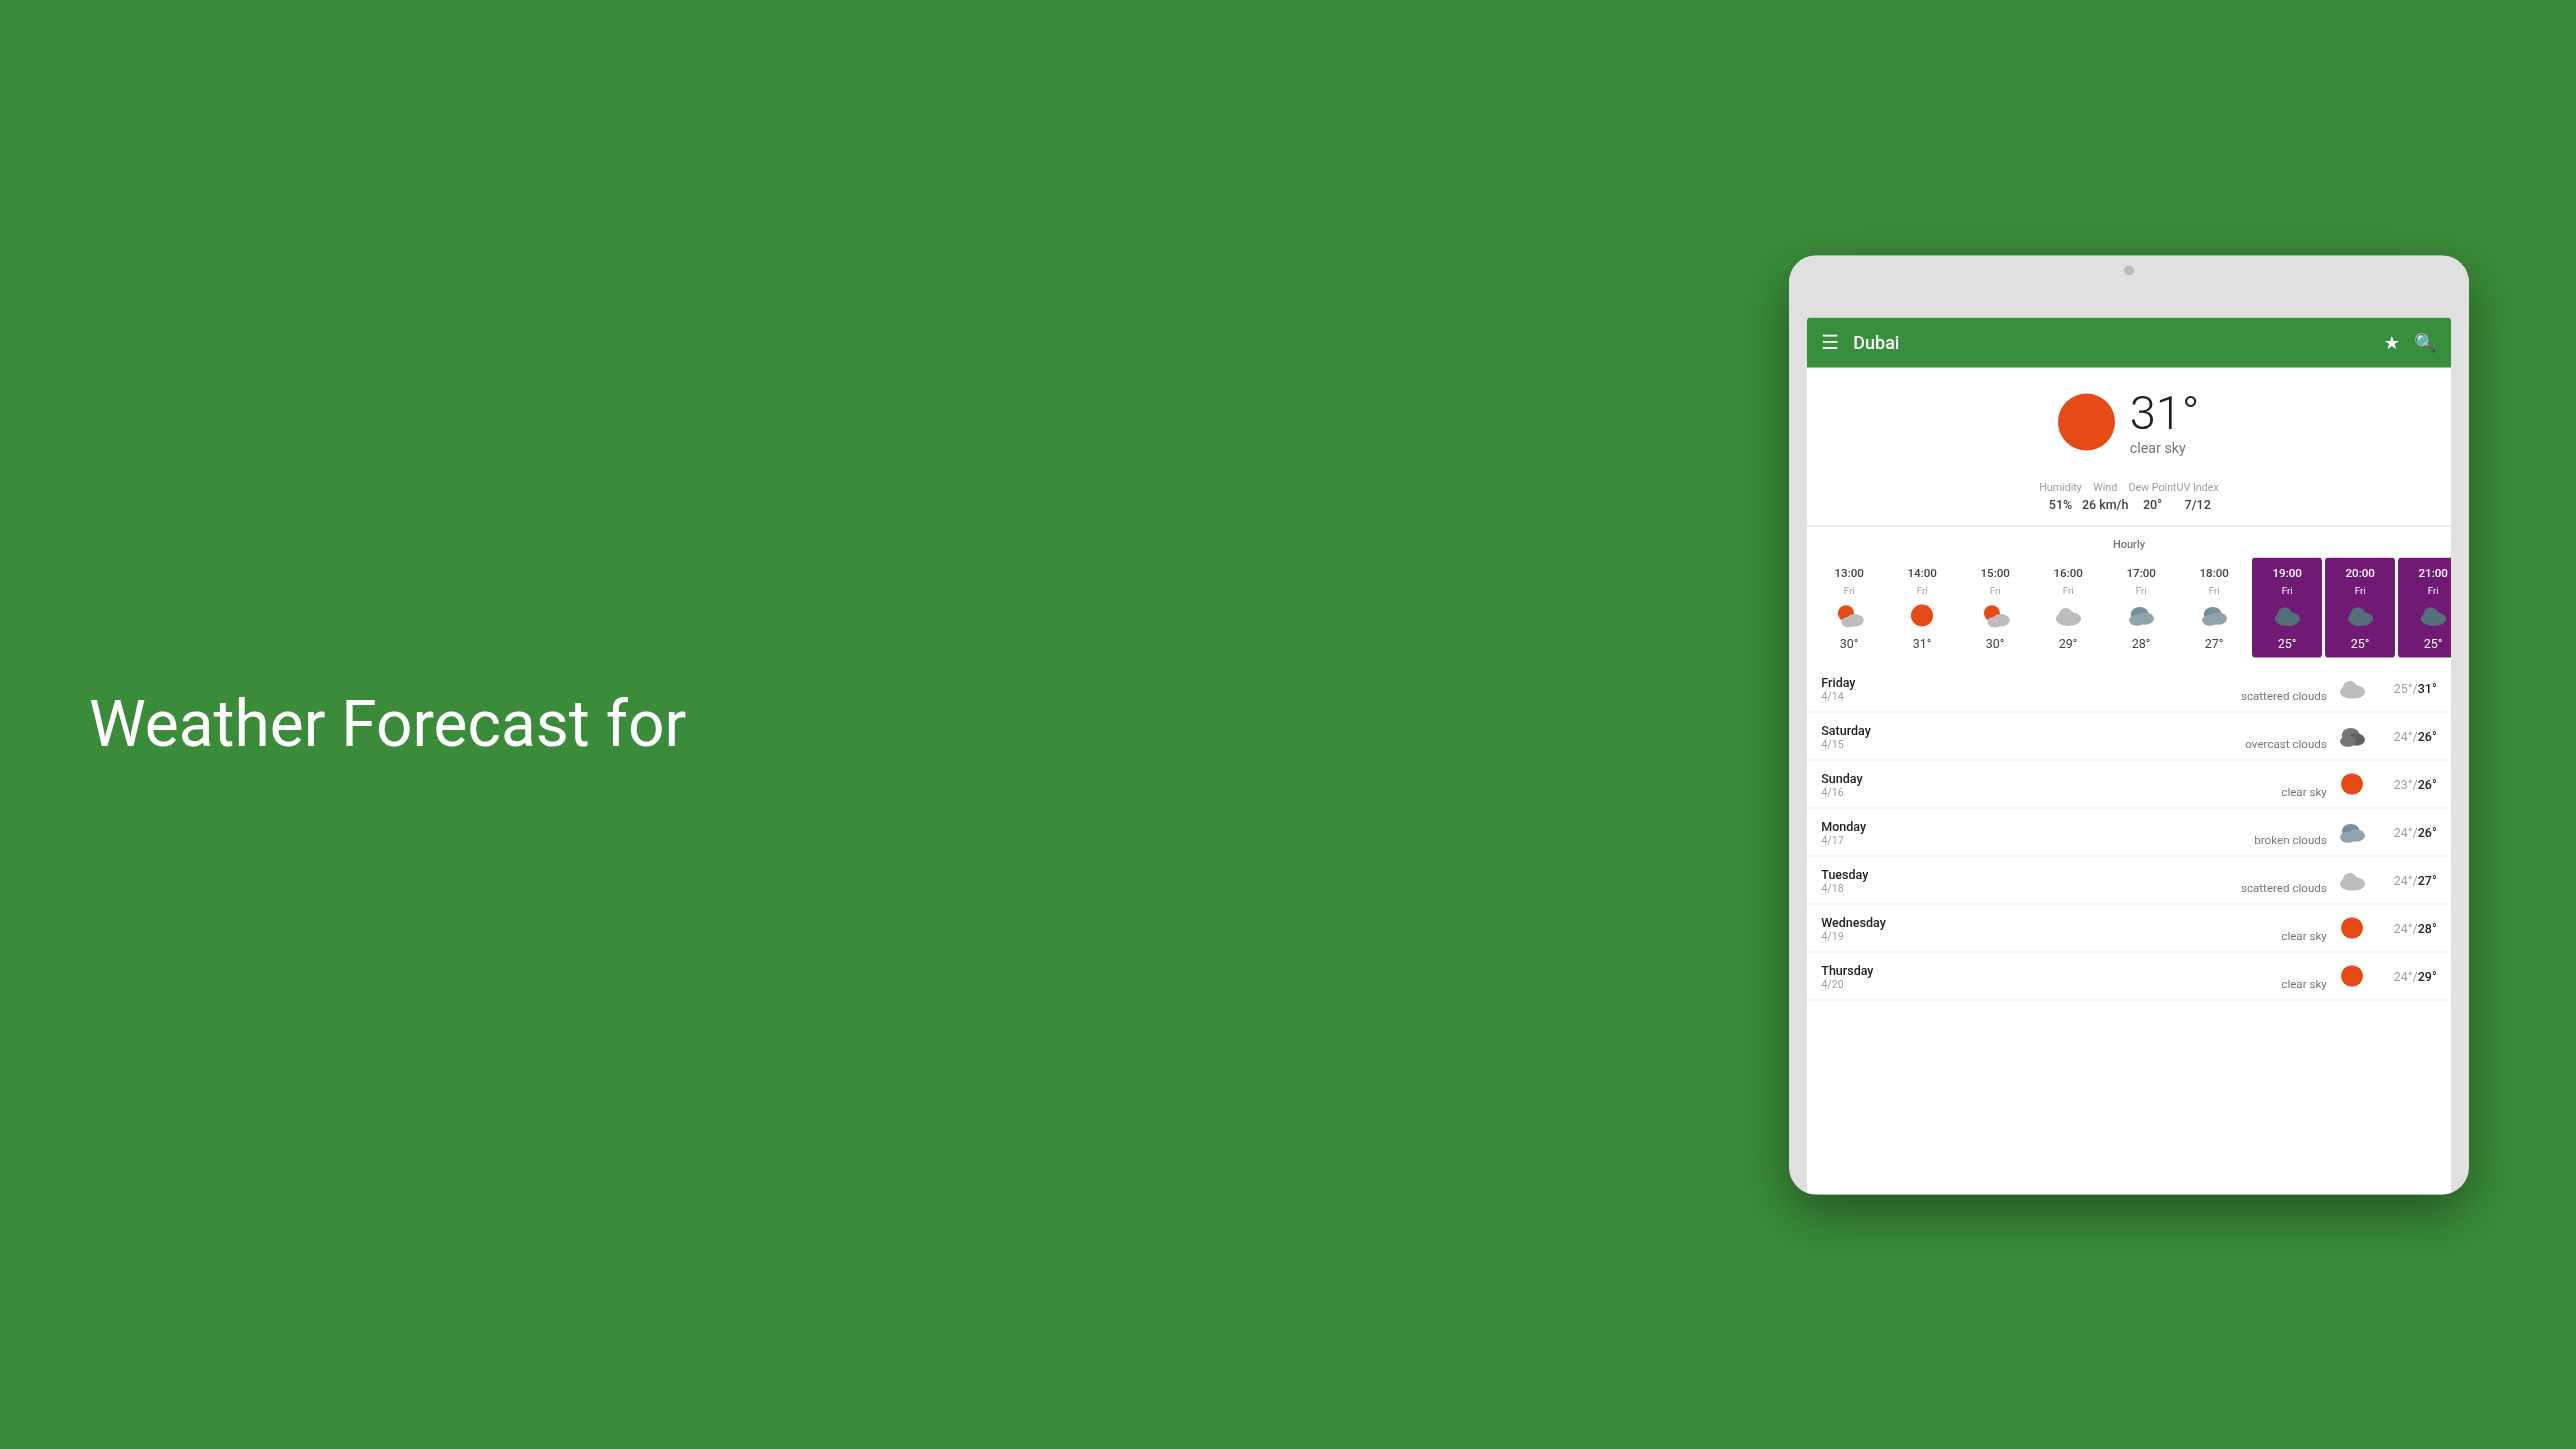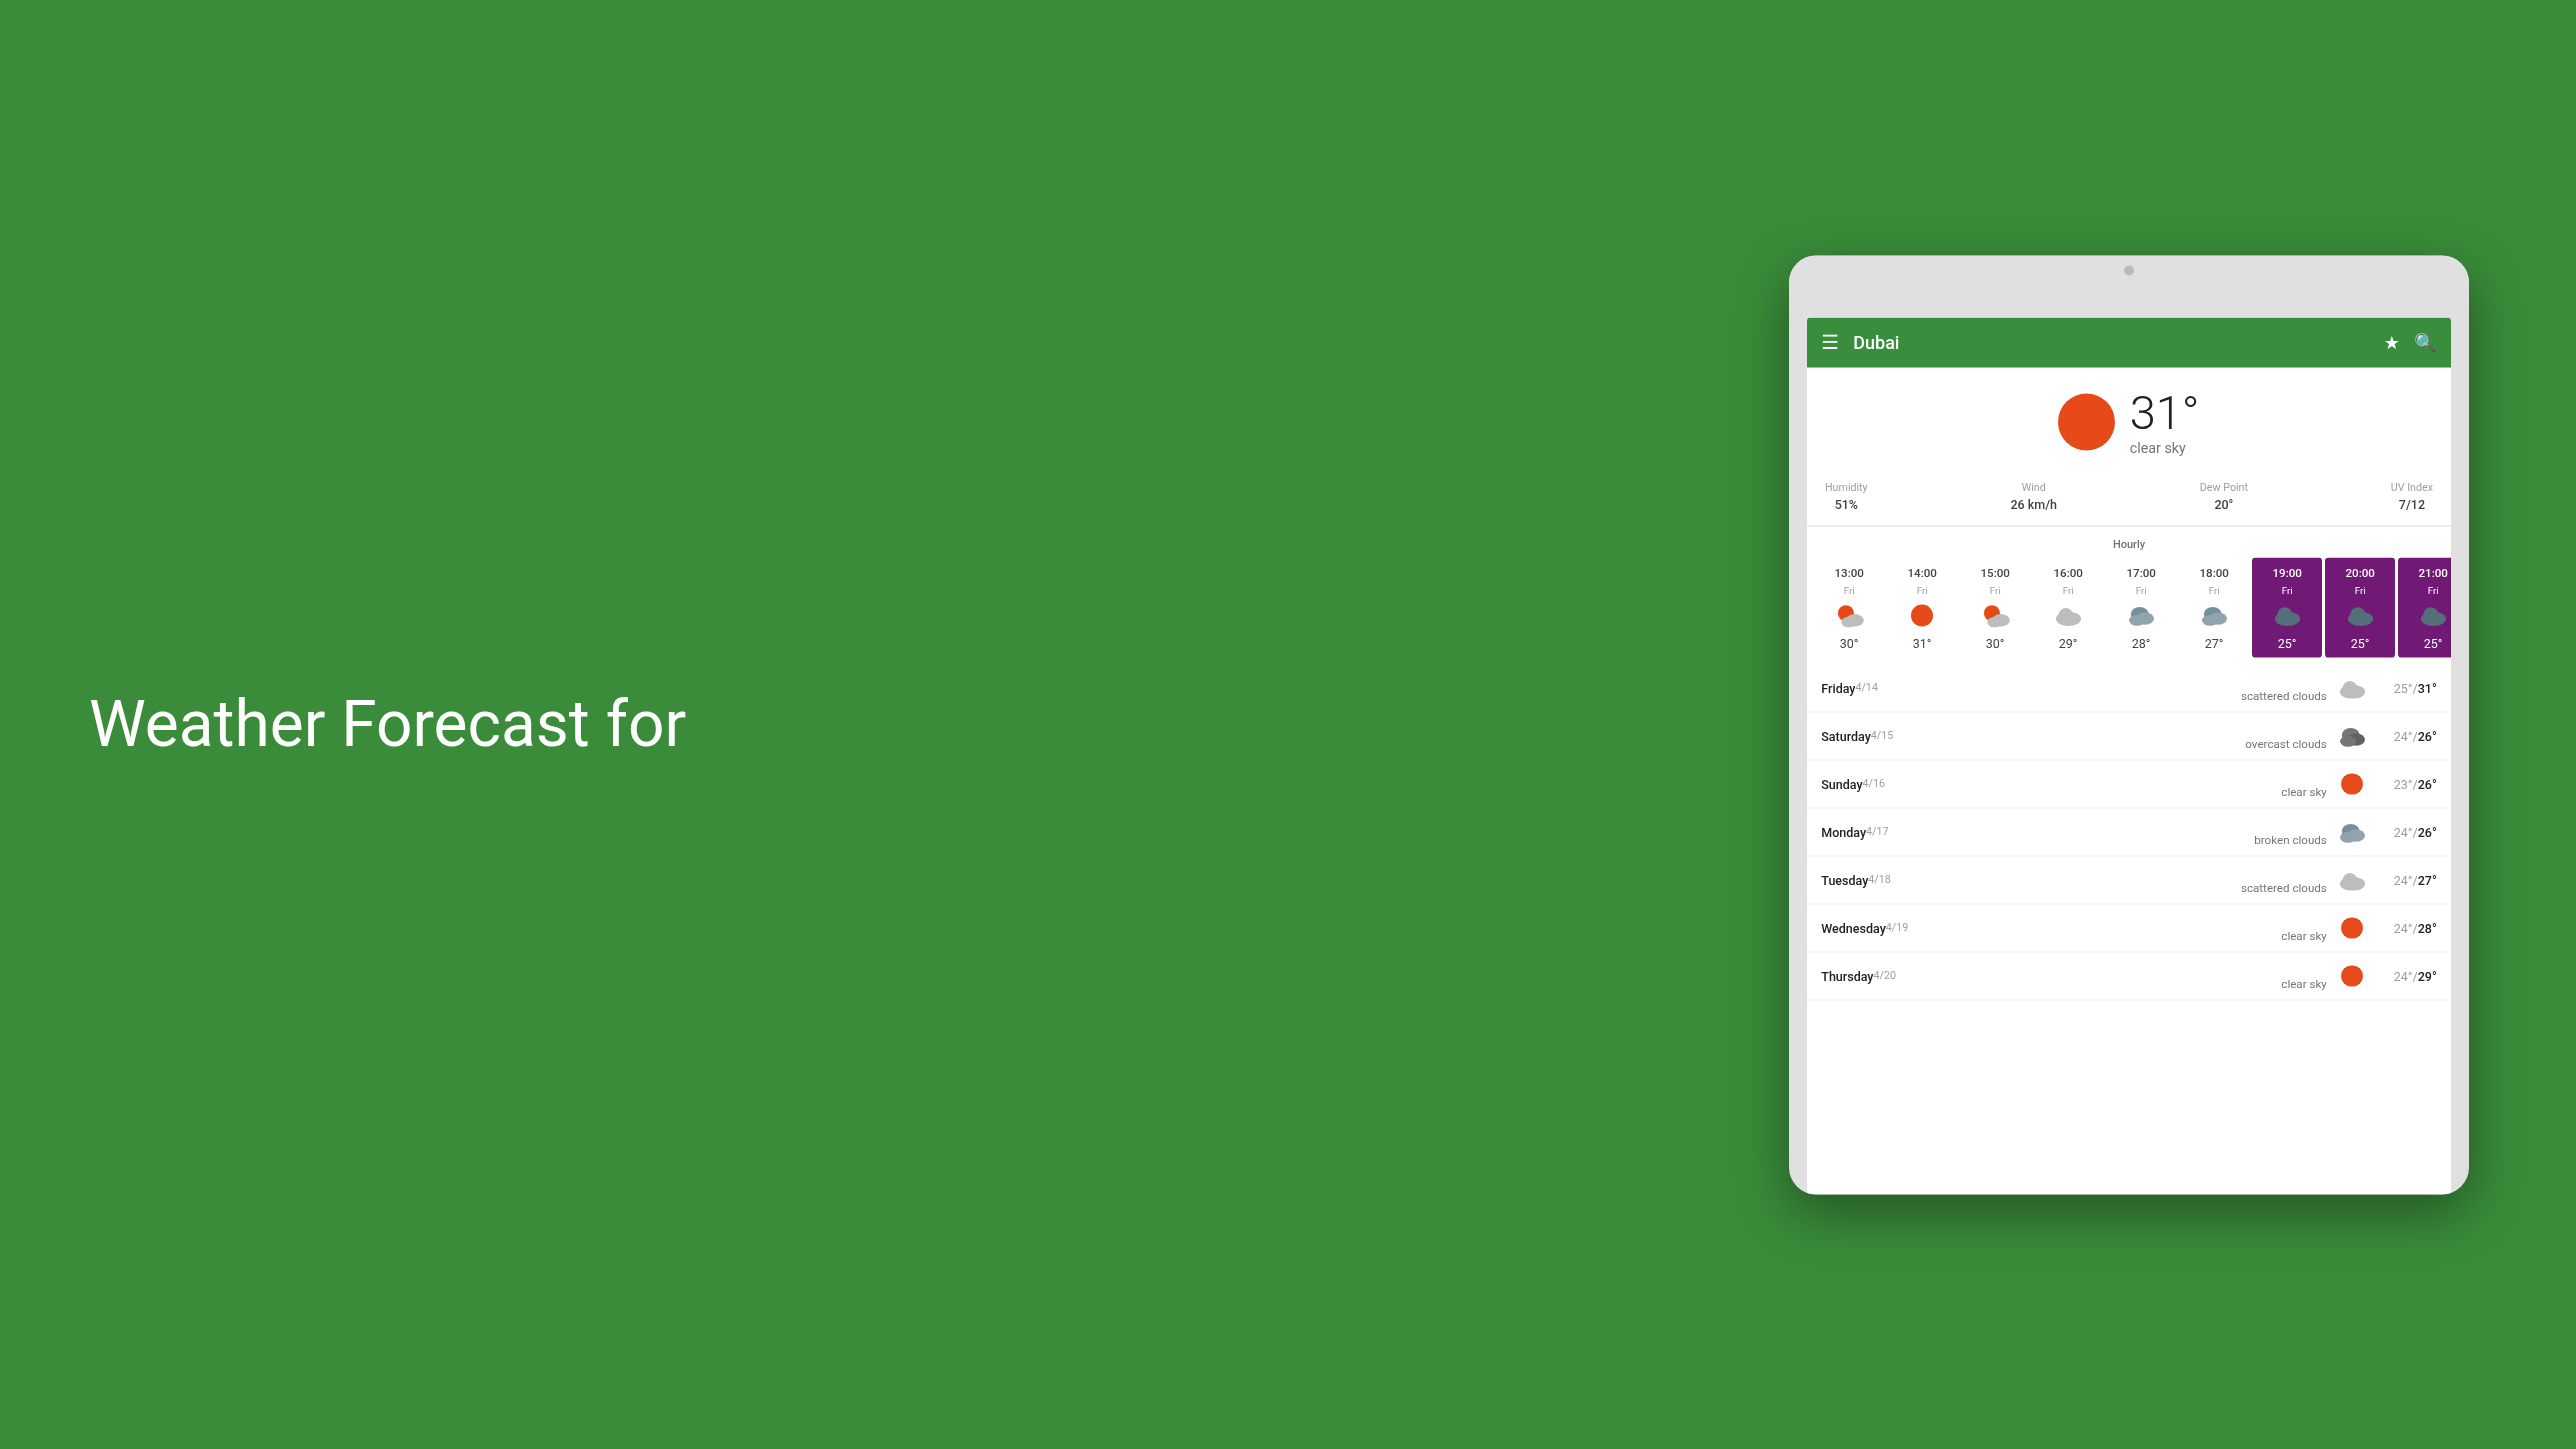--- a/index.html
+++ b/index.html
@@ -129,21 +129,21 @@
     }
     .temp-desc {
       font-size: 14.3px;
       color: #757575;
       margin-top: 3.6px;
     }
 
     
     .stats-row {
       display: flex;
-      justify-content: space-between;
+      justify-content: center;
       padding: 10.7px 18px 14.3px;
       border-bottom: 0.9px solid #e0e0e0;
       flex-shrink: 0;
     }
     .stat-item {
       display: flex;
       flex-direction: column;
       align-items: center;
       gap: 3.6px;
     }
@@ -235,21 +235,21 @@
     }
     .daily-row {
       display: flex;
       align-items: center;
       padding: 9px 14.3px;
       border-bottom: 0.9px solid #eeeeee;
       flex-shrink: 0;
     }
     .daily-day {
       display: flex;
-      flex-direction: row;
+      flex-direction: column;
       width: 89px;
     }
     .daily-day-name {
       font-size: 12.5px;
       color: #212121;
       font-weight: 500;
     }
     .daily-day-date {
       font-size: 10.7px;
       color: #9e9e9e;

